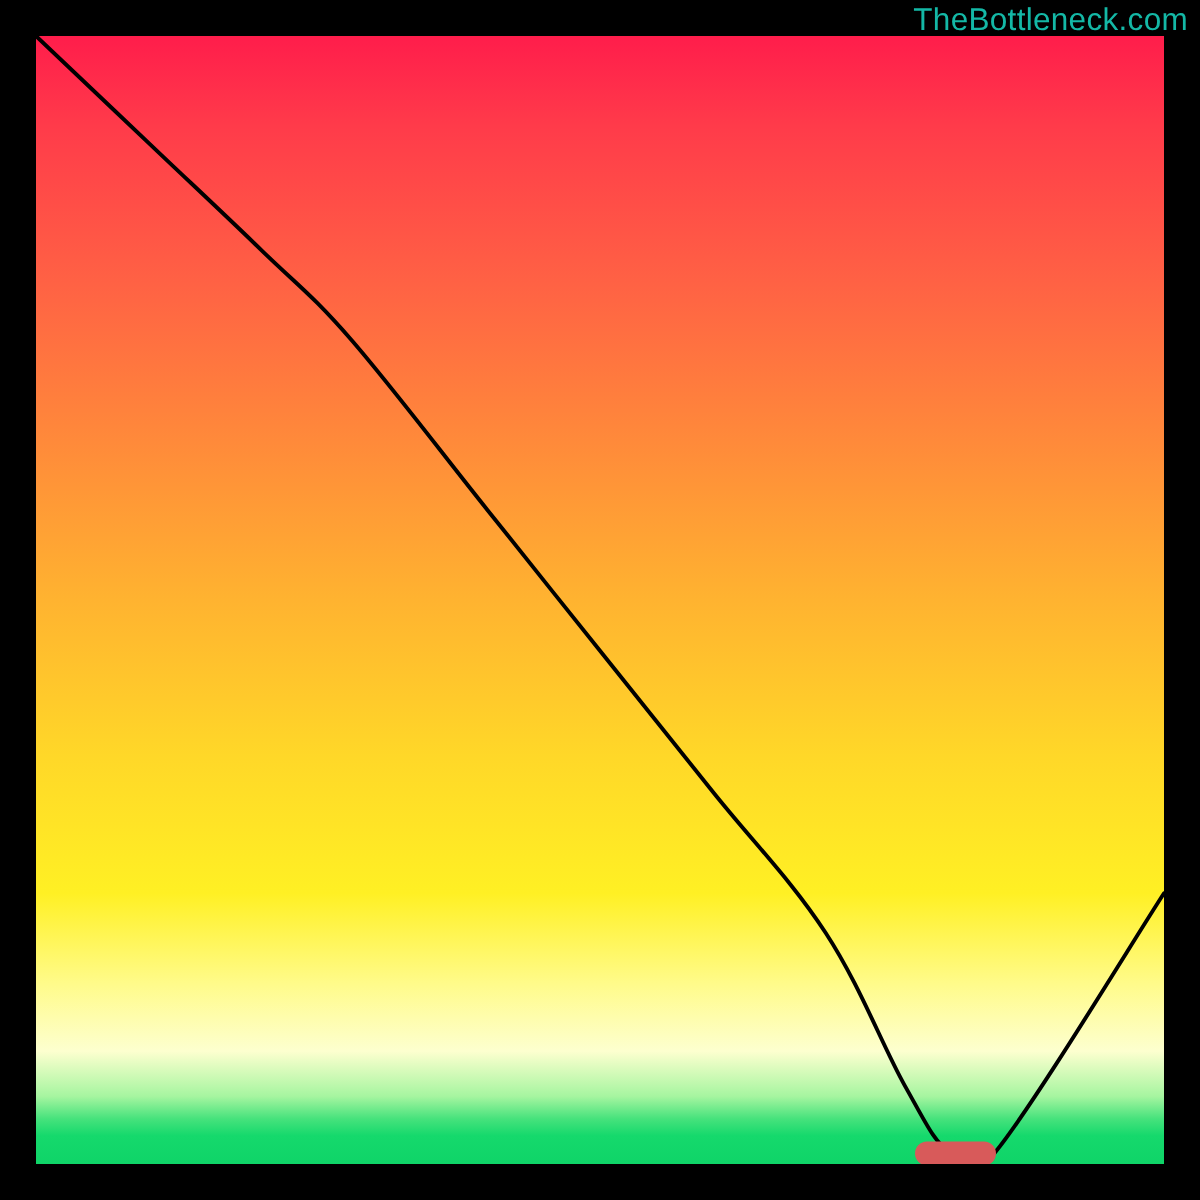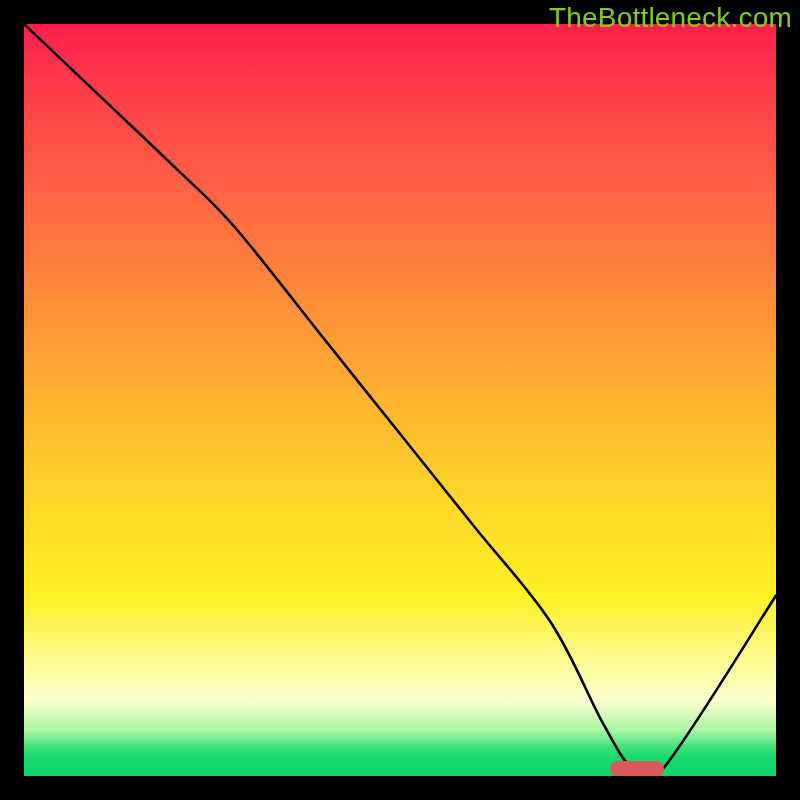--- a/index.html
+++ b/index.html
@@ -55,22 +55,22 @@
     position: absolute;
     height: 16px;
     width: 54px;
     background: #d85a5a;
     border-radius: 8px;
   }
   .watermark {
     position: absolute;
     top: 2px;
     right: 8px;
-    color: #84cc16;
-    font-size: 28px;
+    color: #14b8a6;
+    font-size: 21px;
     font-weight: 500;
     letter-spacing: 0.2px;
     text-align: center;
   }
 </style>
 </head>
 <body>
 
 <div class="frame">
   <div class="plot-area">

